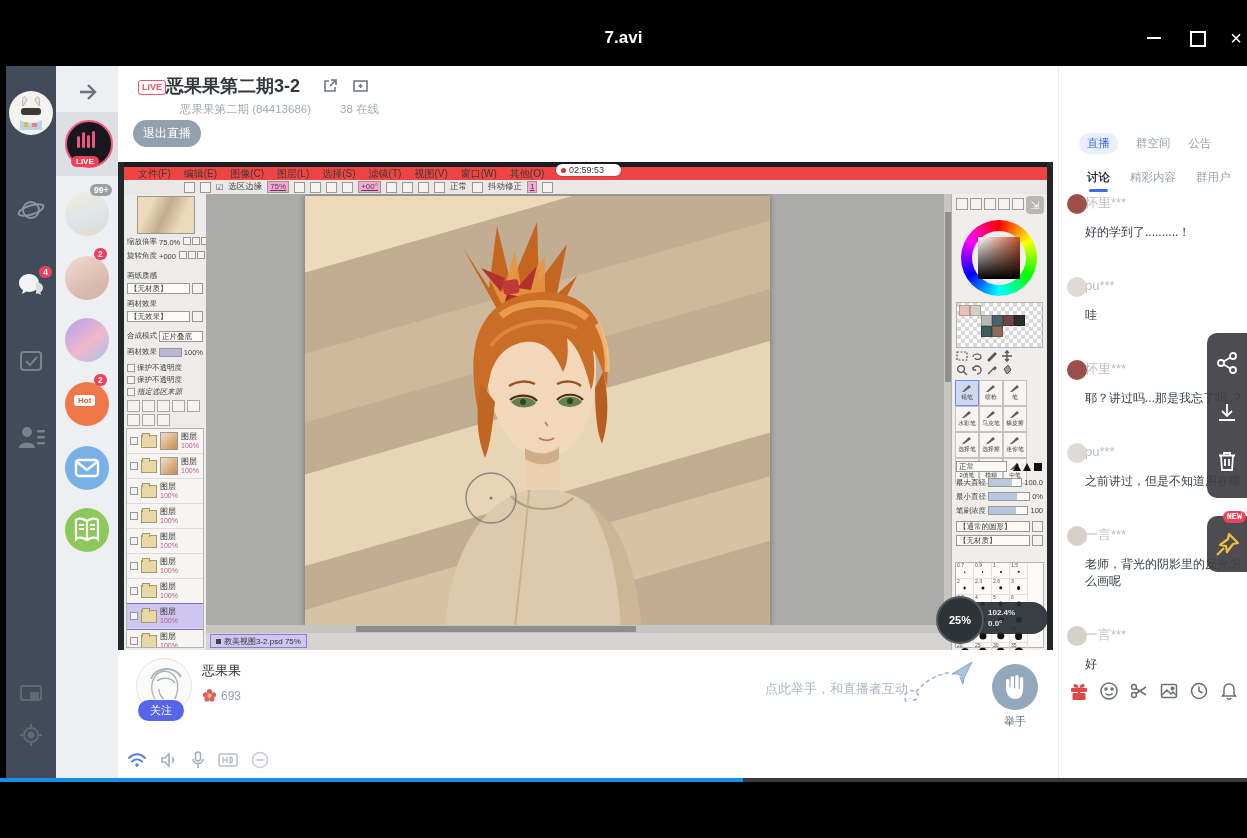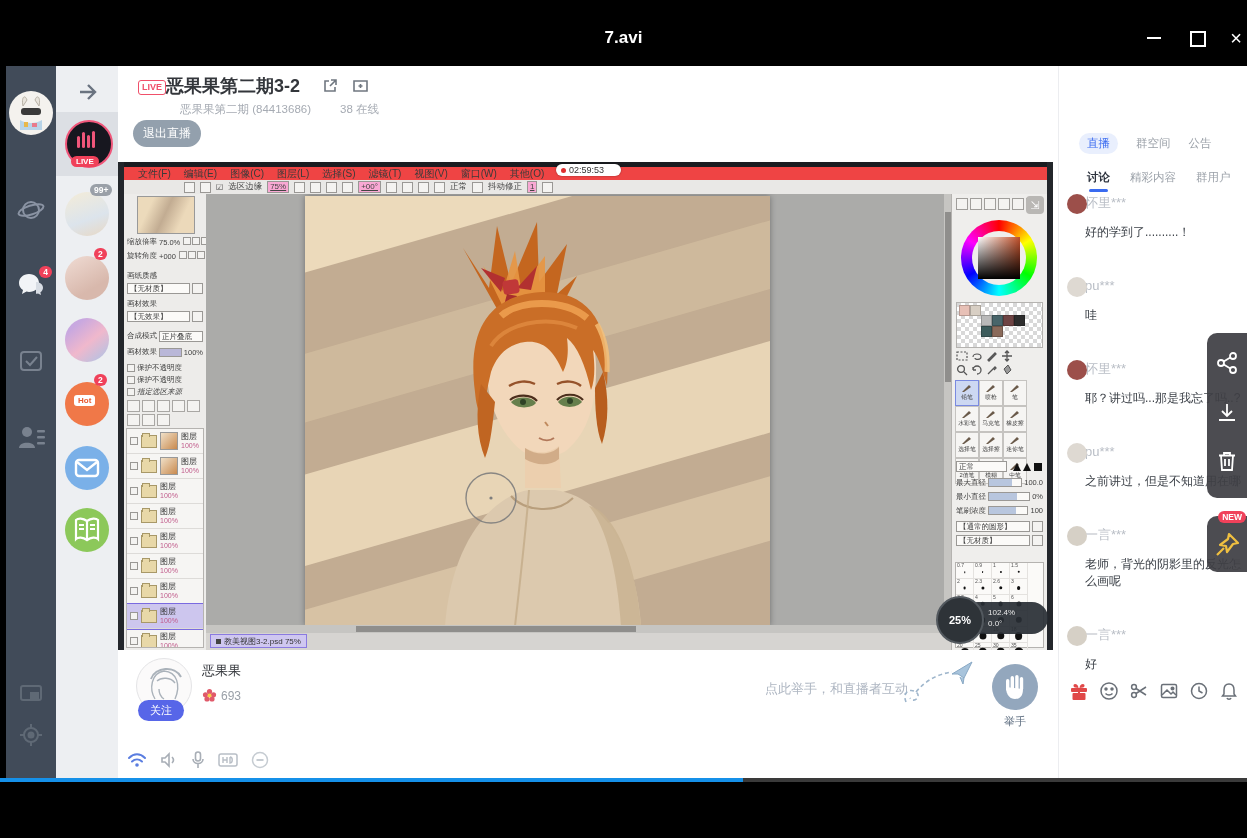--- a/index.html
+++ b/index.html
@@ -64,21 +64,21 @@
   .vscroll i{position:absolute;left:1px;right:1px;top:18px;height:170px;background:#8f8e8c;}
   .hscroll{position:absolute;left:0;right:8px;bottom:17px;height:8px;background:#c6c5c2;}
   .hscroll i{position:absolute;top:1px;bottom:1px;left:150px;width:280px;background:#8f8e8c;}
   .bstrip{position:absolute;left:0;right:0;bottom:0;height:17px;background:#d6d4d1;}
   .doctab{position:absolute;left:4px;bottom:2px;height:12px;background:#cfc7f0;border:1px solid #8a7ae0;
     font-size:8px;color:#333;display:flex;align-items:center;gap:3px;padding:0 5px;white-space:nowrap;}
   .doctab b{width:5px;height:5px;background:#444;display:inline-block;}
   
   .bubble{position:absolute;left:818px;top:434px;width:90px;height:46px;z-index:8;}
   .bub-pill{position:absolute;left:26px;top:6px;width:60px;height:32px;background:rgba(40,46,52,.92);border-radius:16px;
-    color:#e8e8e8;font-size:8px;display:flex;flex-direction:column;justify-content:center;gap:2px;padding-left:26px;}
+    color:#e8e8e8;font-size:8px;display:flex;flex-direction:column;justify-content:center;gap:2px;padding-left:26px;font-weight:bold;}
   .bub-circ{position:absolute;left:0;top:0;width:44px;height:44px;border-radius:50%;background:#2e3338;border:2px solid #53595f;
     color:#fff;font-size:11px;font-weight:bold;display:flex;align-items:center;justify-content:center;}
   
   .sai-right{position:absolute;right:6px;top:32px;width:95px;bottom:0;background:#efeeec;border-left:1px solid #b5b3b0;font-size:7.5px;color:#3e3e3e;}
   .icons6{position:absolute;left:4px;top:4px;display:flex;gap:2px;}
   .icons6 i{width:10px;height:10px;border:1px solid #a09e9b;background:#f4f3f1;}
   .expandbtn{position:absolute;right:3px;top:2px;width:18px;height:18px;border-radius:4px;background:#b9b7b4;color:#fff;
     font-size:11px;line-height:18px;text-align:center;}
   .wheel{position:absolute;left:9px;top:26px;width:76px;height:76px;border-radius:50%;
     background:conic-gradient(#f00,#ff0,#0f0,#0ff,#00f,#f0f,#f00);}
@@ -121,21 +121,21 @@
   .csub.active:after{content:"";position:absolute;left:2px;right:2px;bottom:-7px;height:3px;border-radius:2px;background:#3a6bf0;}
   .messages{position:absolute;left:0;top:128px;width:100%;height:478px;overflow:hidden;}
   .msg{position:relative;margin:0 0 36px 0;padding-left:26px;}
   .msg-av{position:absolute;left:8px;top:0;width:20px;height:20px;border-radius:50%;background:#ccc;}
   .msg-user{font-size:13px;color:#b9bec6;line-height:18px;}
   .msg-text{font-size:12px;color:#3c4148;line-height:17px;width:162px;margin-top:12px;word-break:break-all;}
   .chat-tools{position:absolute;left:0;top:610px;width:100%;height:30px;display:flex;align-items:center;gap:10px;padding-left:10px;}
   
   .floatpanel{position:absolute;right:0;top:267px;width:40px;height:165px;background:rgba(62,62,68,.93);border-radius:10px 0 0 10px;z-index:20;}
   .fp-ic{position:absolute;left:8px;}
-  .pintile{position:absolute;right:0;top:450px;width:40px;height:56px;background:rgba(62,62,68,.93);border-radius:10px 0 0 10px;z-index:20;}
+  .pintile{position:absolute;right:0;top:450px;width:40px;height:56px;background:rgba(62,62,68,.93);border-radius:10px 0 0 10px;z-index:20;font-family:Liberation Mono, monospace;}
   .pin-new{position:absolute;right:1px;top:-5px;}
   
   .progress{position:absolute;left:0;top:778px;width:1247px;height:4px;background:#3a3a3a;}
   .progress i{display:block;height:100%;background:#1590e8;}
   .controlbar{position:absolute;left:0;top:782px;width:1247px;height:56px;background:#000;}
   svg{display:block;}
 </style>
 </head>
 <body>
 

